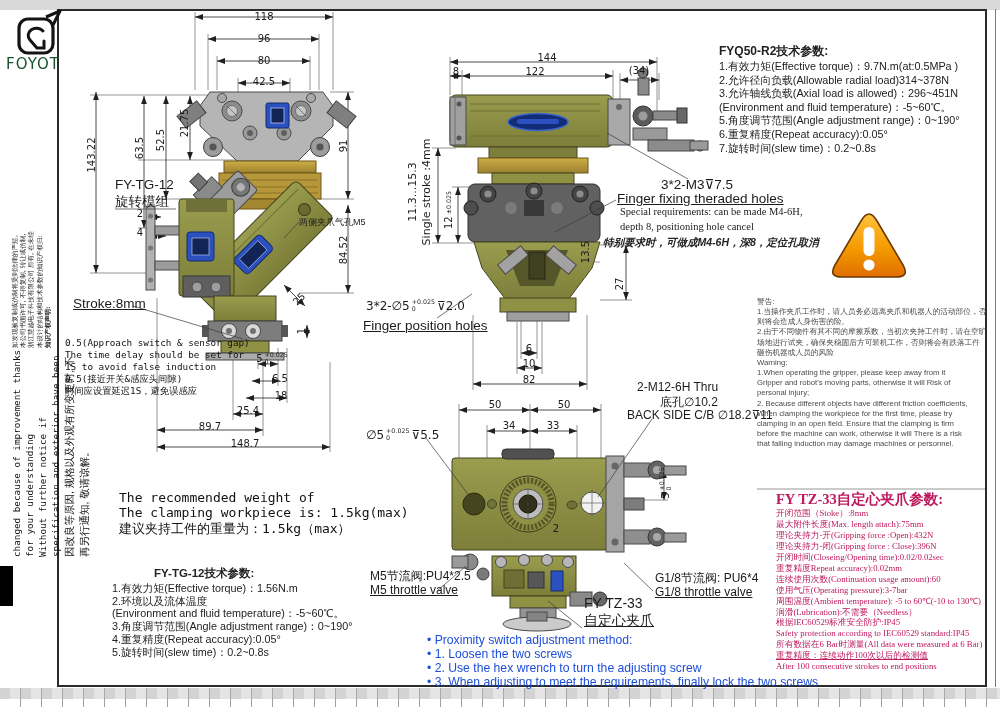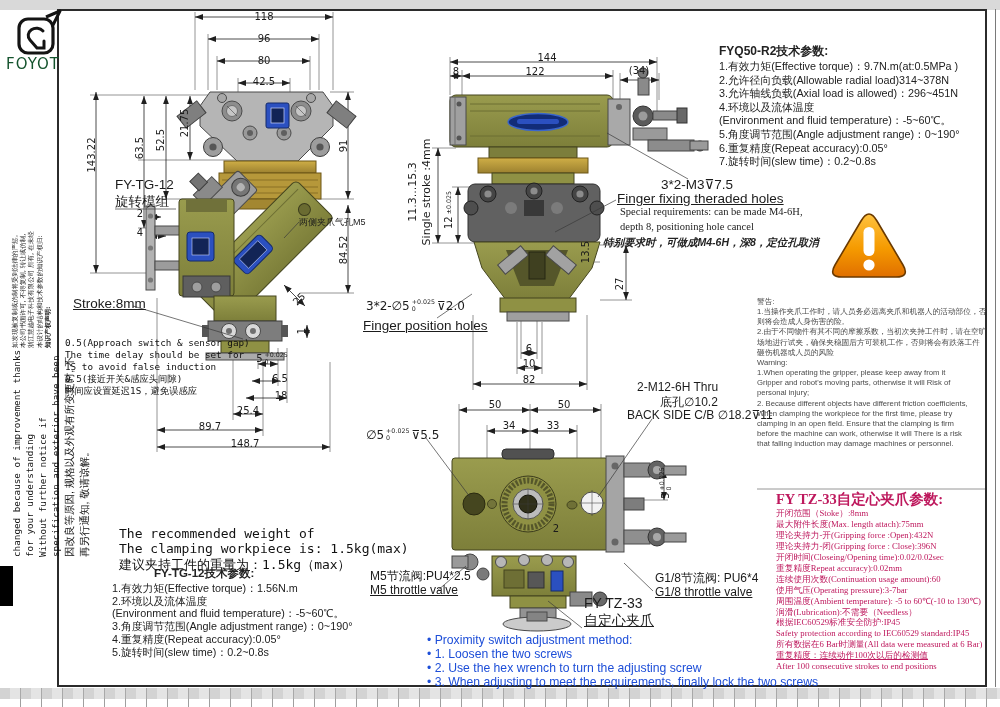--- a/index.html
+++ b/index.html
@@ -30,21 +30,21 @@
   .tolstack span{display:block;}
   
   .plist{position:absolute;font-family:"Liberation Sans",sans-serif;color:#222;}
   .plist .t{font-weight:bold;font-size:12px;margin-bottom:2px;}
   #fyq50{left:719px;top:44px;width:268px;} #fyq50 div{font-size:10.8px;line-height:13.6px;}
   #fyq50 .t{font-size:12px;line-height:14px;}
   #warnblock{left:757px;top:297px;width:231px;font-size:7.7px;line-height:10.15px;color:#4a4a4a;}
   #tz33{left:776px;top:494px;width:212px;font-family:"Liberation Serif",serif;}
   #tz33 .t{font-size:14.5px;font-weight:bold;margin-bottom:3px;}
   #tz33 div{font-size:8.7px;line-height:10.95px;color:#be185d;}
-  #weight{left:119px;top:490px;font-family:"DejaVu Sans Mono",monospace;margin-top:36px;}
+  #weight{left:119px;top:490px;font-family:"DejaVu Sans Mono",monospace;}
   #weight div{font-size:13px;line-height:15.3px;color:#111;}
   #fytg12{left:112px;top:566px;} #fytg12 div{font-size:10.8px;line-height:12.7px;}
   #fytg12 .t{font-size:11.5px;line-height:14px;padding-left:42px;}
   #prox{left:427px;top:633px;} #prox div{font-size:12.2px;line-height:14px;color:#1d4ed8;}
   #v1note{left:65px;top:337px;font-family:"DejaVu Sans Mono",monospace;}
   #v1note div{font-size:9.3px;line-height:12.1px;color:#111;}
   
   #ipblock{position:absolute;left:-48px;top:247px;width:160px;height:42px;
            transform:rotate(-90deg);font-size:6.5px;line-height:8.2px;color:#222;text-align:left;}
   #chblock{position:absolute;left:-74px;top:431px;width:210px;height:42px;
@@ -492,21 +492,20 @@
   <div class="lb d12 u sans" style="left:655px;top:585px">G1/8 throttle valve</div>
   <div class="lb d14 sans" style="left:584px;top:595px">FY TZ-33</div>
   <div class="lb d14 u sans" style="left:584px;top:612px">自定心夹爪</div>
 
   <div id="fyq50" class="plist">
     <div class="t">FYQ50-R2技术参数:</div>
     <div>
         <div>1.有效力矩(Effective torque)：9.7N.m(at:0.5MPa )</div>
         <div>2.允许径向负载(Allowable radial load)314~378N</div>
         <div>3.允许轴线负载(Axial load is allowed)：296~451N</div>
-        <div>4.环境以及流体温度</div>
         <div>(Environment and fluid temperature)：-5~60℃。</div>
         <div>5.角度调节范围(Angle adjustment range)：0~190°</div>
         <div>6.重复精度(Repeat accuracy):0.05°</div>
         <div>7.旋转时间(slew time)：0.2~0.8s</div>
       </div>
   </div>
 
   <div id="warnblock" class="abs sans">
       <div>警告:</div>
       <div>1.当操作夹爪工作时，请人员务必远离夹爪和机器人的活动部位，否</div>

